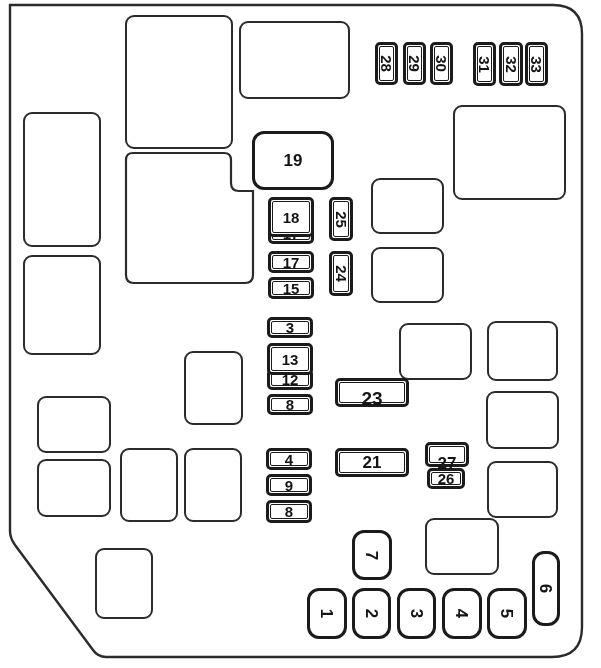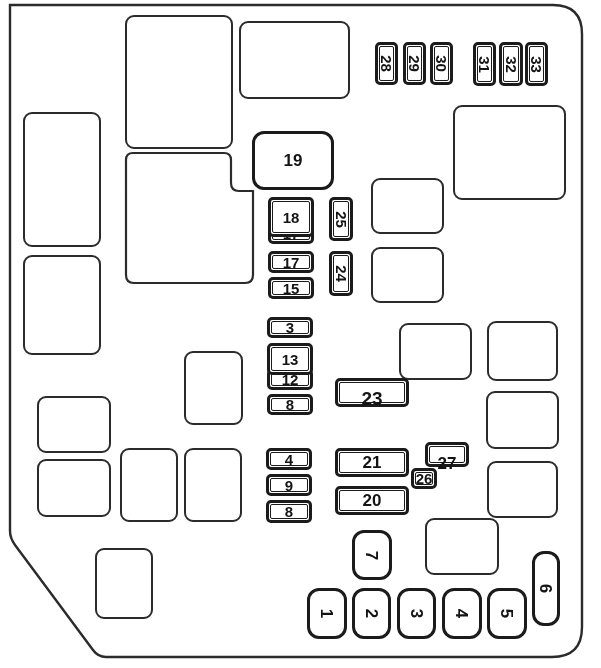--- a/index.html
+++ b/index.html
@@ -134,46 +134,41 @@
         </div>
       </div>
       <div class="fuse" style="left: 268px; top: 197px; width: 46px; height: 40px;">
         <div class="fuse-inner">
           <span class="fuse-num" style="font-size: 15px;">18</span>
         </div>
       </div>
       <div class="fuse single" style="left: 252px; top: 131px; width: 82px; height: 59px;">
         <span class="fuse-num" style="font-size: 17px;">19</span>
       </div>
-      <div class="fuse" style="left: 335px; top: 486px; width: 74px; height: 29px;">
-        <div class="fuse-inner">
-          <span class="fuse-num" style="font-size: 17px;">20</span>
-        </div>
-      </div>
       <div class="fuse" style="left: 335px; top: 448px; width: 74px; height: 29px;">
         <div class="fuse-inner">
           <span class="fuse-num" style="font-size: 17px;">21</span>
         </div>
       </div>
       <div class="fuse" style="left: 335px; top: 378px; width: 74px; height: 29px;">
         <div class="fuse-inner">
           <span class="fuse-num" style="font-size: 19px; margin-top: 12px;">23</span>
         </div>
       </div>
       <div class="fuse v" style="left: 329px; top: 251px; width: 24px; height: 45px;">
         <div class="fuse-inner">
           <span class="fuse-num" style="font-size: 15px;">24</span>
         </div>
       </div>
       <div class="fuse v" style="left: 329px; top: 197px; width: 24px; height: 44px;">
         <div class="fuse-inner">
           <span class="fuse-num" style="font-size: 15px;">25</span>
         </div>
       </div>
-      <div class="fuse" style="left: 411px; top: 468px; width: 26px; height: 21px;">
+      <div class="fuse" style="left: 427px; top: 468px; width: 38px; height: 21px;">
         <div class="fuse-inner">
           <span class="fuse-num" style="font-size: 15px;">26</span>
         </div>
       </div>
       <div class="fuse" style="left: 425px; top: 442px; width: 44px; height: 25px;">
         <div class="fuse-inner">
           <span class="fuse-num" style="font-size: 17px; margin-top: 18px;">27</span>
         </div>
       </div>
       <div class="fuse v" style="left: 375px; top: 42px; width: 23px; height: 43px;">

